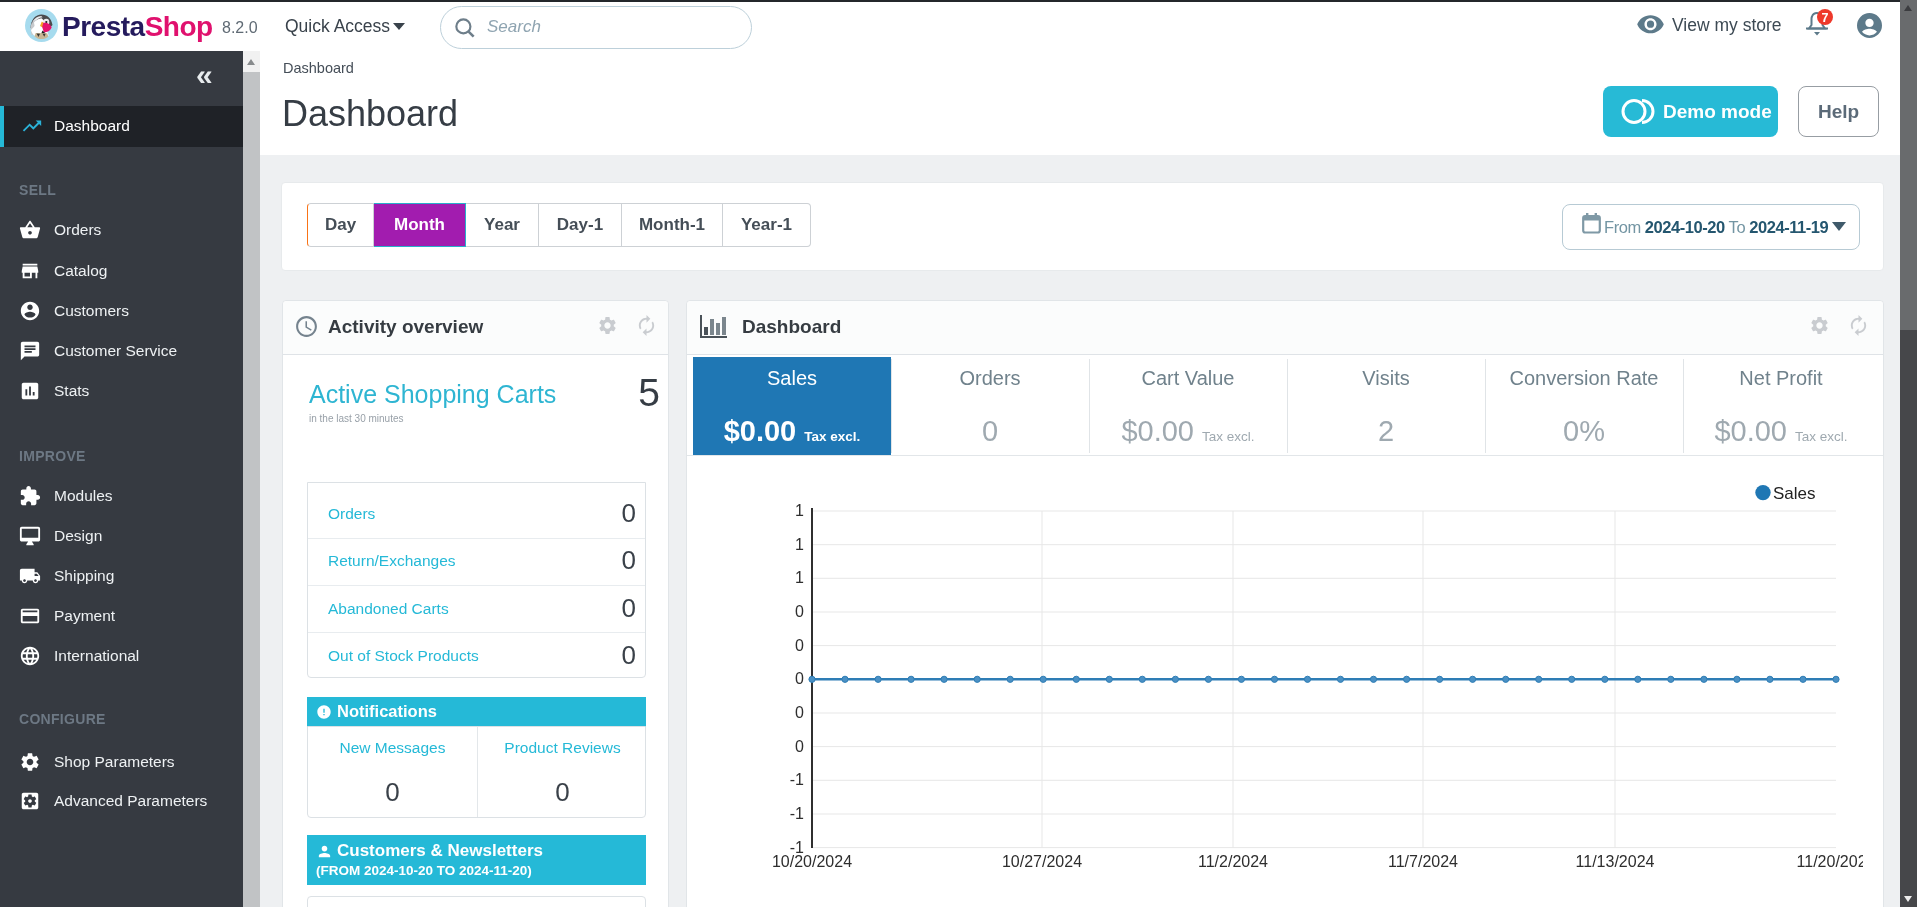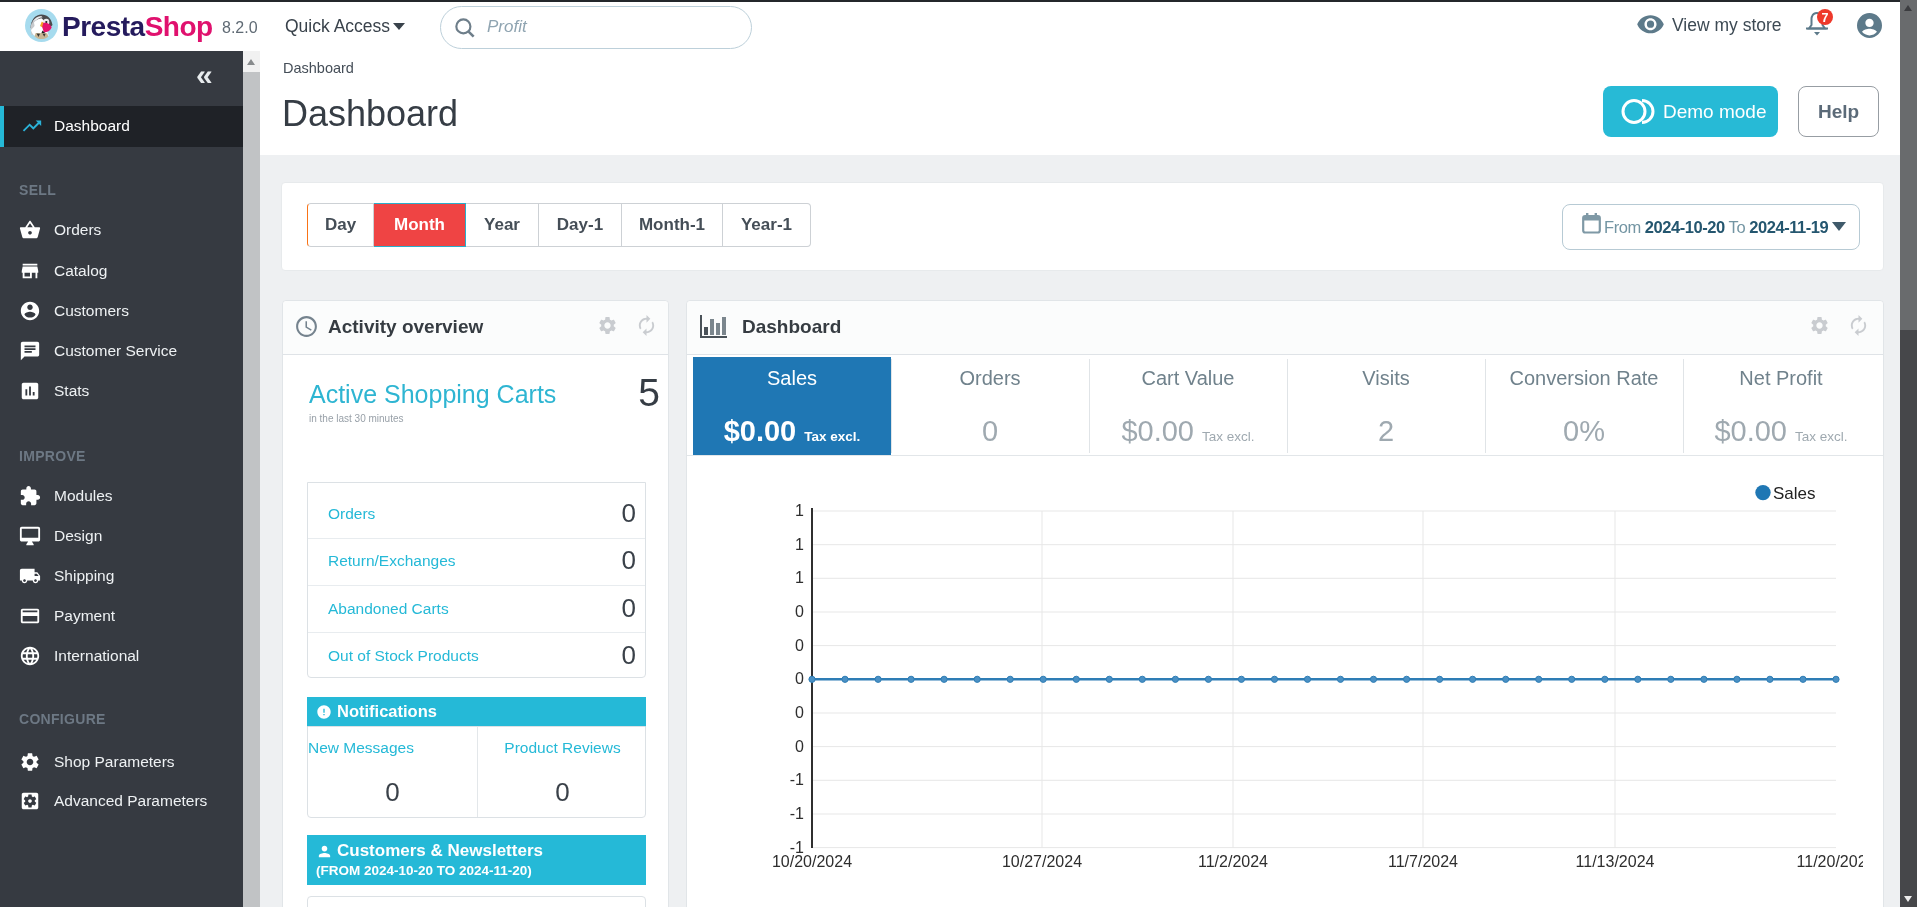--- a/index.html
+++ b/index.html
@@ -20,29 +20,29 @@
 #sidebar{left:0;top:51px;width:243px;height:856px;background:#363a41}
 #collapse{left:196px;top:7px;width:40px;font-size:30px;color:#e8ecee;font-weight:bold;z-index:5}
 #navactive{left:0;top:55px;width:243px;height:41px;background:#1f2227;border-left:4px solid #25b9d7}
 .sectionlbl{left:19px;font-size:14px;font-weight:bold;color:#6d7884;letter-spacing:0.3px}
 .navitem{left:54px;font-size:15.5px;color:#eef1f3}
 .navicon{left:19px;width:22px;height:22px}
 
 #mainheader{left:243px;top:51px;width:1657px;height:104px;background:#fff}
 #breadcrumb{left:283px;top:60px;font-size:14.5px;color:#454e58}
 #pagetitle{left:282px;top:93px;font-size:36px;color:#363d45}
-#demobtn{left:1603px;top:86px;width:175px;height:51px;background:#27bad6;border-radius:8px;color:#fff;font-size:19px;font-weight:normal;text-align:left;padding-left:60px;line-height:51px}
+#demobtn{left:1603px;top:86px;width:175px;height:51px;background:#27bad6;border-radius:8px;color:#fff;font-size:19px;font-weight:bold;text-align:left;padding-left:60px;line-height:51px}
 #helpbtn{left:1798px;top:86px;width:81px;height:51px;background:#fff;border:1px solid #979da3;border-radius:8px;color:#5b6a78;font-size:19px;font-weight:bold;text-align:center;line-height:49px}
 #content{left:260px;top:155px;width:1640px;height:752px;background:#eef0f2}
 
 #filtercard{left:281px;top:182px;width:1603px;height:89px;background:#fff;border:1px solid #e7eaec;border-radius:4px}
 .fbtn{top:203px;height:44px;border:1px solid #cdd1d5;border-left:none;background:#fff;font-size:17px;font-weight:bold;color:#454e57;text-align:center;line-height:42px}
 .fbtn.first{border-left:1px solid #f97316;border-radius:4px 0 0 4px}
 .fbtn.last{border-radius:0 4px 4px 0}
-.fbtn.active{background:#ef4444;border-color:#2aaecb;color:#fff}
+.fbtn.active{background:#a21caf;border-color:#2aaecb;color:#fff}
 #datebtn{left:1562px;top:204px;width:298px;height:46px;background:#fff;border:1px solid #b7cad4;border-radius:8px;font-size:16.5px;letter-spacing:-0.45px;color:#7395a3;line-height:44px;text-align:left;padding-left:41px;white-space:nowrap;overflow:hidden}
 #datebtn b{color:#24566f}
 
 .panel{background:#fff;border:1px solid #e1e5e8;border-radius:4px}
 .panelhead{left:0;top:0;width:100%;height:54px;background:#fbfcfc;border-bottom:1px solid #dfe3e7;border-radius:4px 4px 0 0}
 .ptitle{font-size:19px;font-weight:bold;color:#363c42}
 #actpanel{left:282px;top:300px;width:387px;height:640px}
 #dashpanel{left:686px;top:300px;width:1198px;height:640px}
 .cyanbar{background:#25b9d7;color:#fff;font-weight:bold}
 
@@ -95,21 +95,21 @@
   <div class="abs" style="left:1817px;top:9px;width:16px;height:16px;border-radius:50%;background:#ee392b"></div>
   <div class="abs" style="left:1817px;top:10.5px;width:16px;font-size:12.5px;font-weight:bold;color:#fff;text-align:center">7</div>
   <svg class="abs" style="left:1857px;top:13px" width="25" height="25" viewBox="0 0 24 24">
       <path fill="#5d7a8a" d="M12 0a12 12 0 1 0 0 24 12 12 0 0 0 0-24zm0 5.5c2.2 0 4 1.8 4 4s-1.8 4-4 4-4-1.8-4-4 1.8-4 4-4zm0 16c-2.9 0-5.5-1.3-7.2-3.4 1.1-2.1 4.8-3.1 7.2-3.1s6.1 1 7.2 3.1A9.4 9.4 0 0 1 12 21.5z"></path>
     </svg>
   <div class="abs" id="logotext">Presta<span class="pink">Shop</span></div>
   <div class="abs" id="ver">8.2.0</div>
   <div class="abs" id="qa">Quick Access</div>
   <div class="abs" id="qacaret"></div>
   <div class="abs" id="search"></div>
-  <div class="abs" id="searchtxt">Profit</div>
+  <div class="abs" id="searchtxt">Search</div>
   <div class="abs" id="vms">View my store</div>
 
   <div class="abs" id="sidebar">
     <div class="abs" id="collapse">«</div>
     <div class="abs" id="navactive"></div>
     <svg class="abs" style="left:21px;top:64px" width="22" height="22" viewBox="0 0 24 24">
         <path fill="#2bb3d9" d="M16 6l2.29 2.29-4.88 4.88-4-4L2 16.59 3.41 18l6-6 4 4 6.3-6.29L22 12V6z"></path>
       </svg>
     <div class="abs navitem" style="top:66px;color:#fff">Dashboard</div>
     <div class="abs sectionlbl" style="top:131px">SELL</div>
@@ -209,21 +209,21 @@
         <div class="abs pnum" style="top:157px">0</div>
     </div>
     <div class="abs cyanbar" style="left:24px;top:396px;width:339px;height:44px">
       <svg class="abs" style="left:9px;top:7px" width="16" height="16" viewBox="0 0 24 24">
           <path fill="#fff" d="M12 2C6.48 2 2 6.48 2 12s4.48 10 10 10 10-4.48 10-10S17.52 2 12 2zm1 15h-2v-2h2v2zm0-4h-2V7h2v6z"></path>
         </svg>
       <div class="abs" style="left:30px;top:5px;font-size:16.5px">Notifications</div>
     </div>
     <div class="abs" style="left:24px;top:425px;width:339px;height:92px;background:#fff;border:1px solid #dce1e5;border-radius:0 0 4px 4px">
       <div class="abs" style="left:169px;top:0;width:1px;height:90px;background:#e3e7ea"></div>
-      <div class="abs plink" style="left:0;top:12px;width:169px;text-align:left">New Messages</div>
+      <div class="abs plink" style="left:0;top:12px;width:169px;text-align:center">New Messages</div>
       <div class="abs plink" style="left:170px;top:12px;width:169px;text-align:center">Product Reviews</div>
       <div class="abs" style="left:0;top:50px;width:169px;text-align:center;font-size:26px;color:#3a4149">0</div>
       <div class="abs" style="left:170px;top:50px;width:169px;text-align:center;font-size:26px;color:#3a4149">0</div>
     </div>
     <div class="abs cyanbar" style="left:24px;top:534px;width:339px;height:50px">
       <svg class="abs" style="left:9px;top:8px" width="17" height="17" viewBox="0 0 24 24">
           <path fill="#fff" d="M12 12c2.21 0 4-1.79 4-4s-1.79-4-4-4-4 1.79-4 4 1.79 4 4 4zm0 2c-2.67 0-8 1.34-8 4v2h16v-2c0-2.66-5.33-4-8-4z"></path>
         </svg>
       <div class="abs" style="left:30px;top:6px;font-size:17px">Customers &amp; Newsletters</div>
       <div class="abs" style="left:9px;top:28px;font-size:13.5px">(FROM 2024-10-20 TO 2024-11-20)</div>

